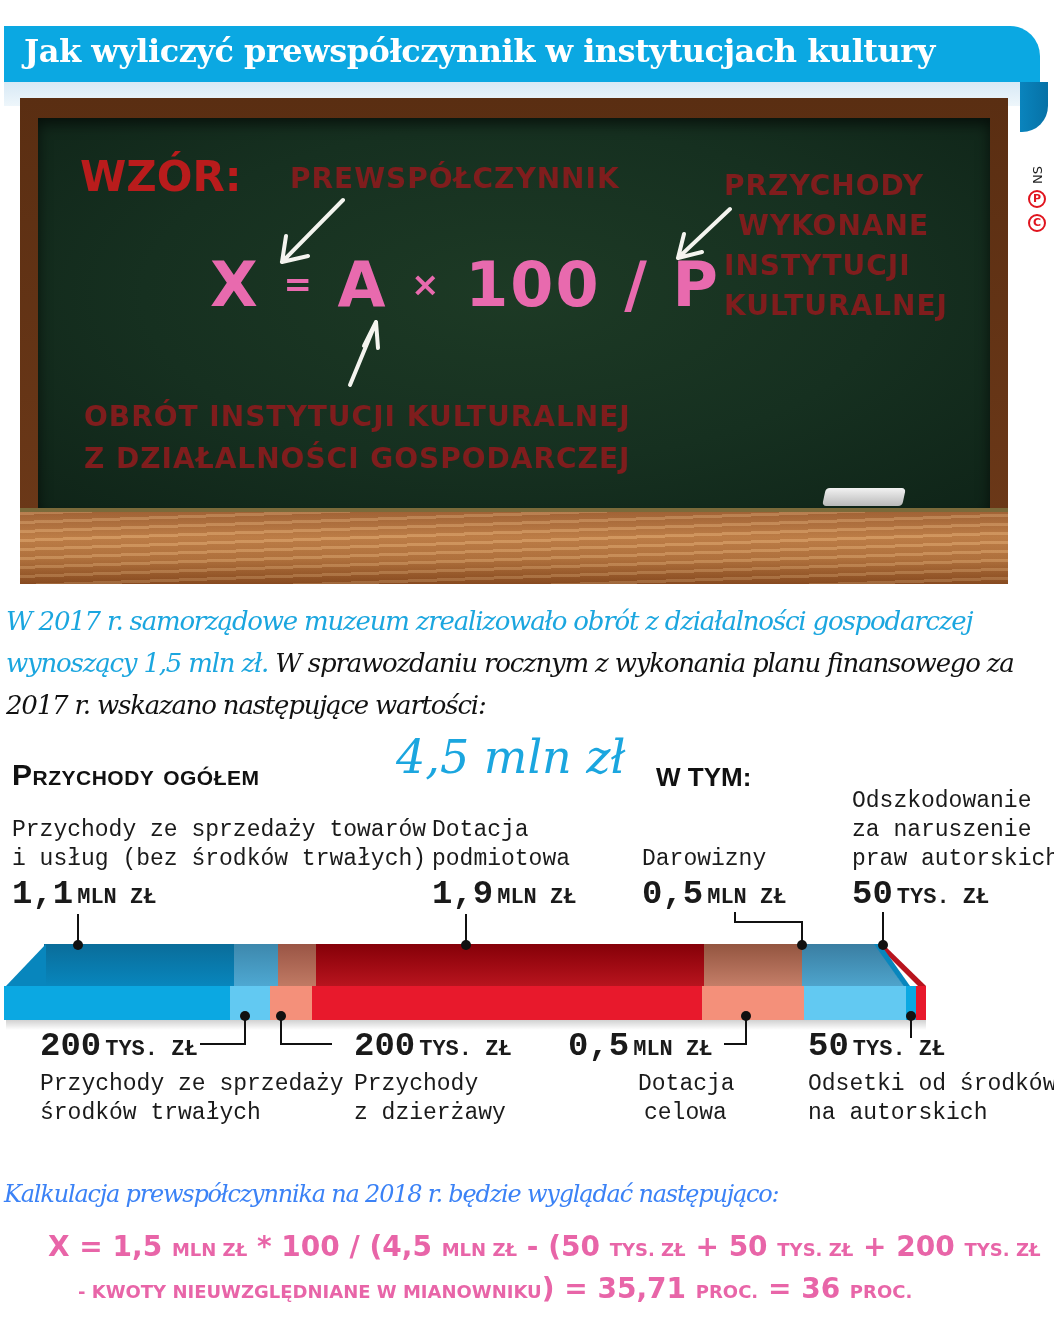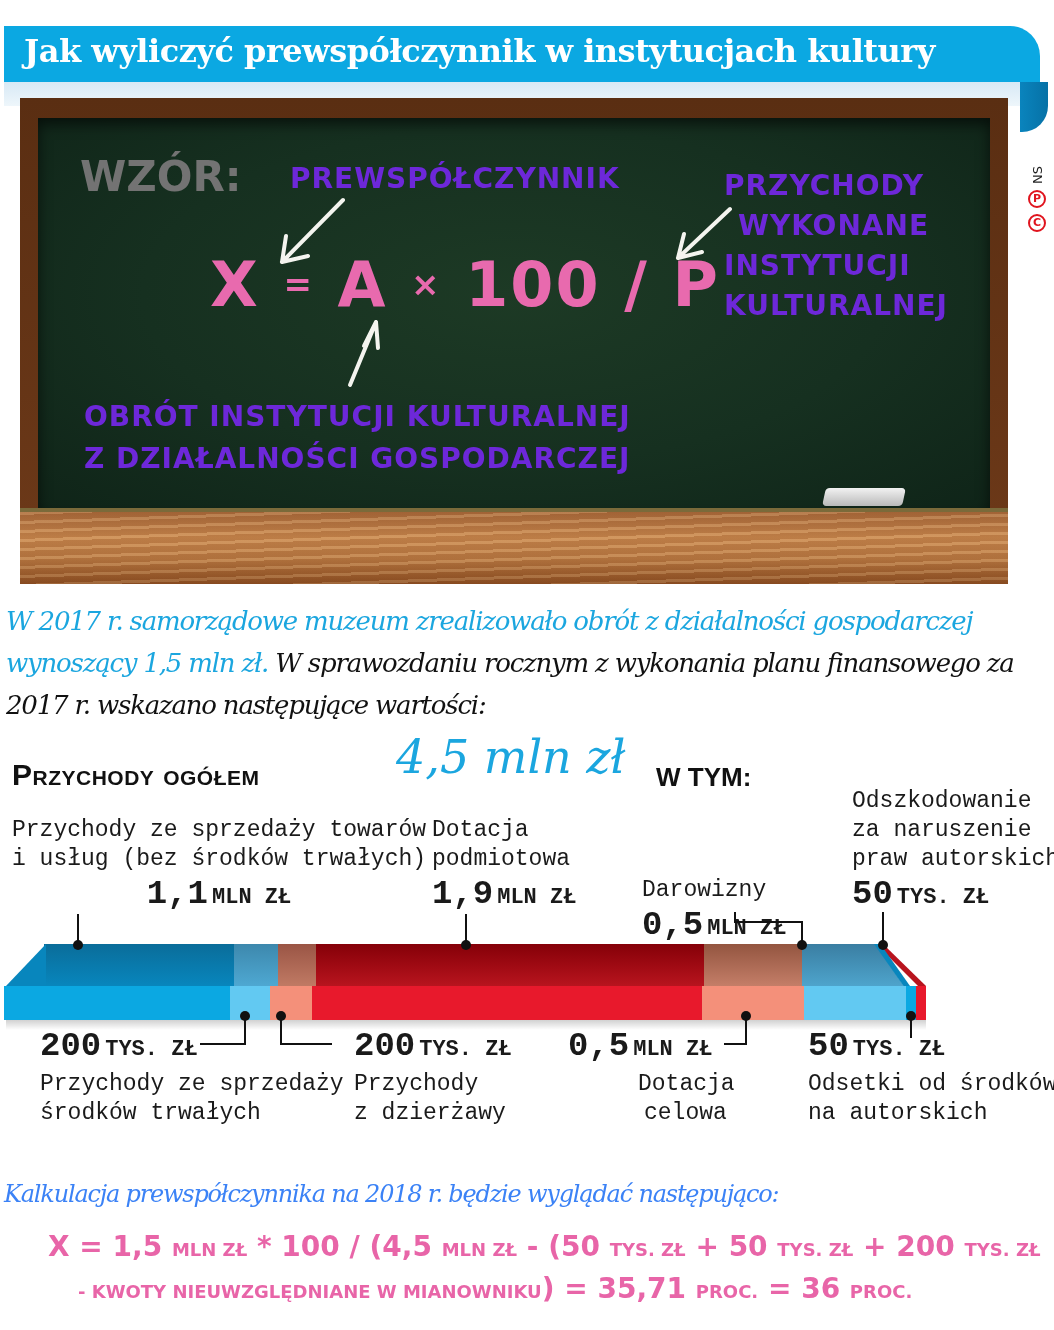--- a/index.html
+++ b/index.html
@@ -55,23 +55,23 @@
     border-top: 4px solid #7a6a3a;
   }
   .chalk {
     position: absolute; left: 824px; top: 488px; width: 80px; height: 18px;
     background: linear-gradient(180deg, #f2f2f2, #b9b9b9); border-radius: 4px;
     transform: skewX(-12deg);
   }
 
   .chalk-text {
     position: absolute; font-family: "DejaVu Sans", sans-serif; font-weight: bold;
-    color: #6d28d9; white-space: nowrap; letter-spacing: 1px;
-  }
-  .wzor { left: 80px; top: 152px; font-size: 42px; color: #737373; letter-spacing: 0; }
+    color: #7f1d1d; white-space: nowrap; letter-spacing: 1px;
+  }
+  .wzor { left: 80px; top: 152px; font-size: 42px; color: #b91c1c; letter-spacing: 0; }
   .label-prew { left: 290px; top: 162px; font-size: 28px; }
   .label-przychody { left: 724px; top: 166px; font-size: 28px; line-height: 40px; }
   .label-przychody span { display: block; }
   .label-obrot { left: 84px; top: 396px; font-size: 28px; line-height: 42px; }
   .label-obrot span { display: block; }
 
   .formula {
     position: absolute; left: 210px; top: 248px; font-size: 62px; font-weight: bold;
     color: #e86aae; white-space: nowrap; font-family: "DejaVu Sans", sans-serif;
     letter-spacing: 2px;
@@ -189,31 +189,31 @@
 </svg>
 
 <p class="intro">
   <span class="blue">W 2017 r. samorządowe muzeum zrealizowało obrót z działalności gospodarczej wynoszący 1,5 mln zł.</span><span> W sprawozdaniu rocznym z wykonania planu finansowego za 2017 r. wskazano następujące wartości:</span>
 </p>
 
 <div class="total-label">Przychody ogółem</div>
 <div class="total-value">4,5 mln zł</div>
 <div class="total-suffix">W TYM:</div>
 
-<div class="item" style="left:12px; top:816px;text-align:center;">
+<div class="item" style="left:12px; top:816px;">
   <div class="desc">Przychody ze sprzedaży towarów</div>
   <div class="desc">i usług (bez środków trwałych)</div>
   <div class="amount"><span>1,1</span><span class="unit">MLN ZŁ</span></div>
 </div>
 <div class="item" style="left:432px; top:816px;">
   <div class="desc">Dotacja</div>
   <div class="desc">podmiotowa</div>
   <div class="amount"><span>1,9</span><span class="unit">MLN ZŁ</span></div>
 </div>
-<div class="item" style="left:642px; top:876px;">
+<div class="item" style="left:642px; top:845px;">
   <div class="desc">Darowizny</div>
   <div class="amount"><span>0,5</span><span class="unit">MLN ZŁ</span></div>
 </div>
 <div class="item" style="left:852px; top:787px;">
   <div class="desc">Odszkodowanie</div>
   <div class="desc">za naruszenie</div>
   <div class="desc">praw autorskich</div>
   <div class="amount"><span>50</span><span class="unit">TYS. ZŁ</span></div>
 </div>
 

